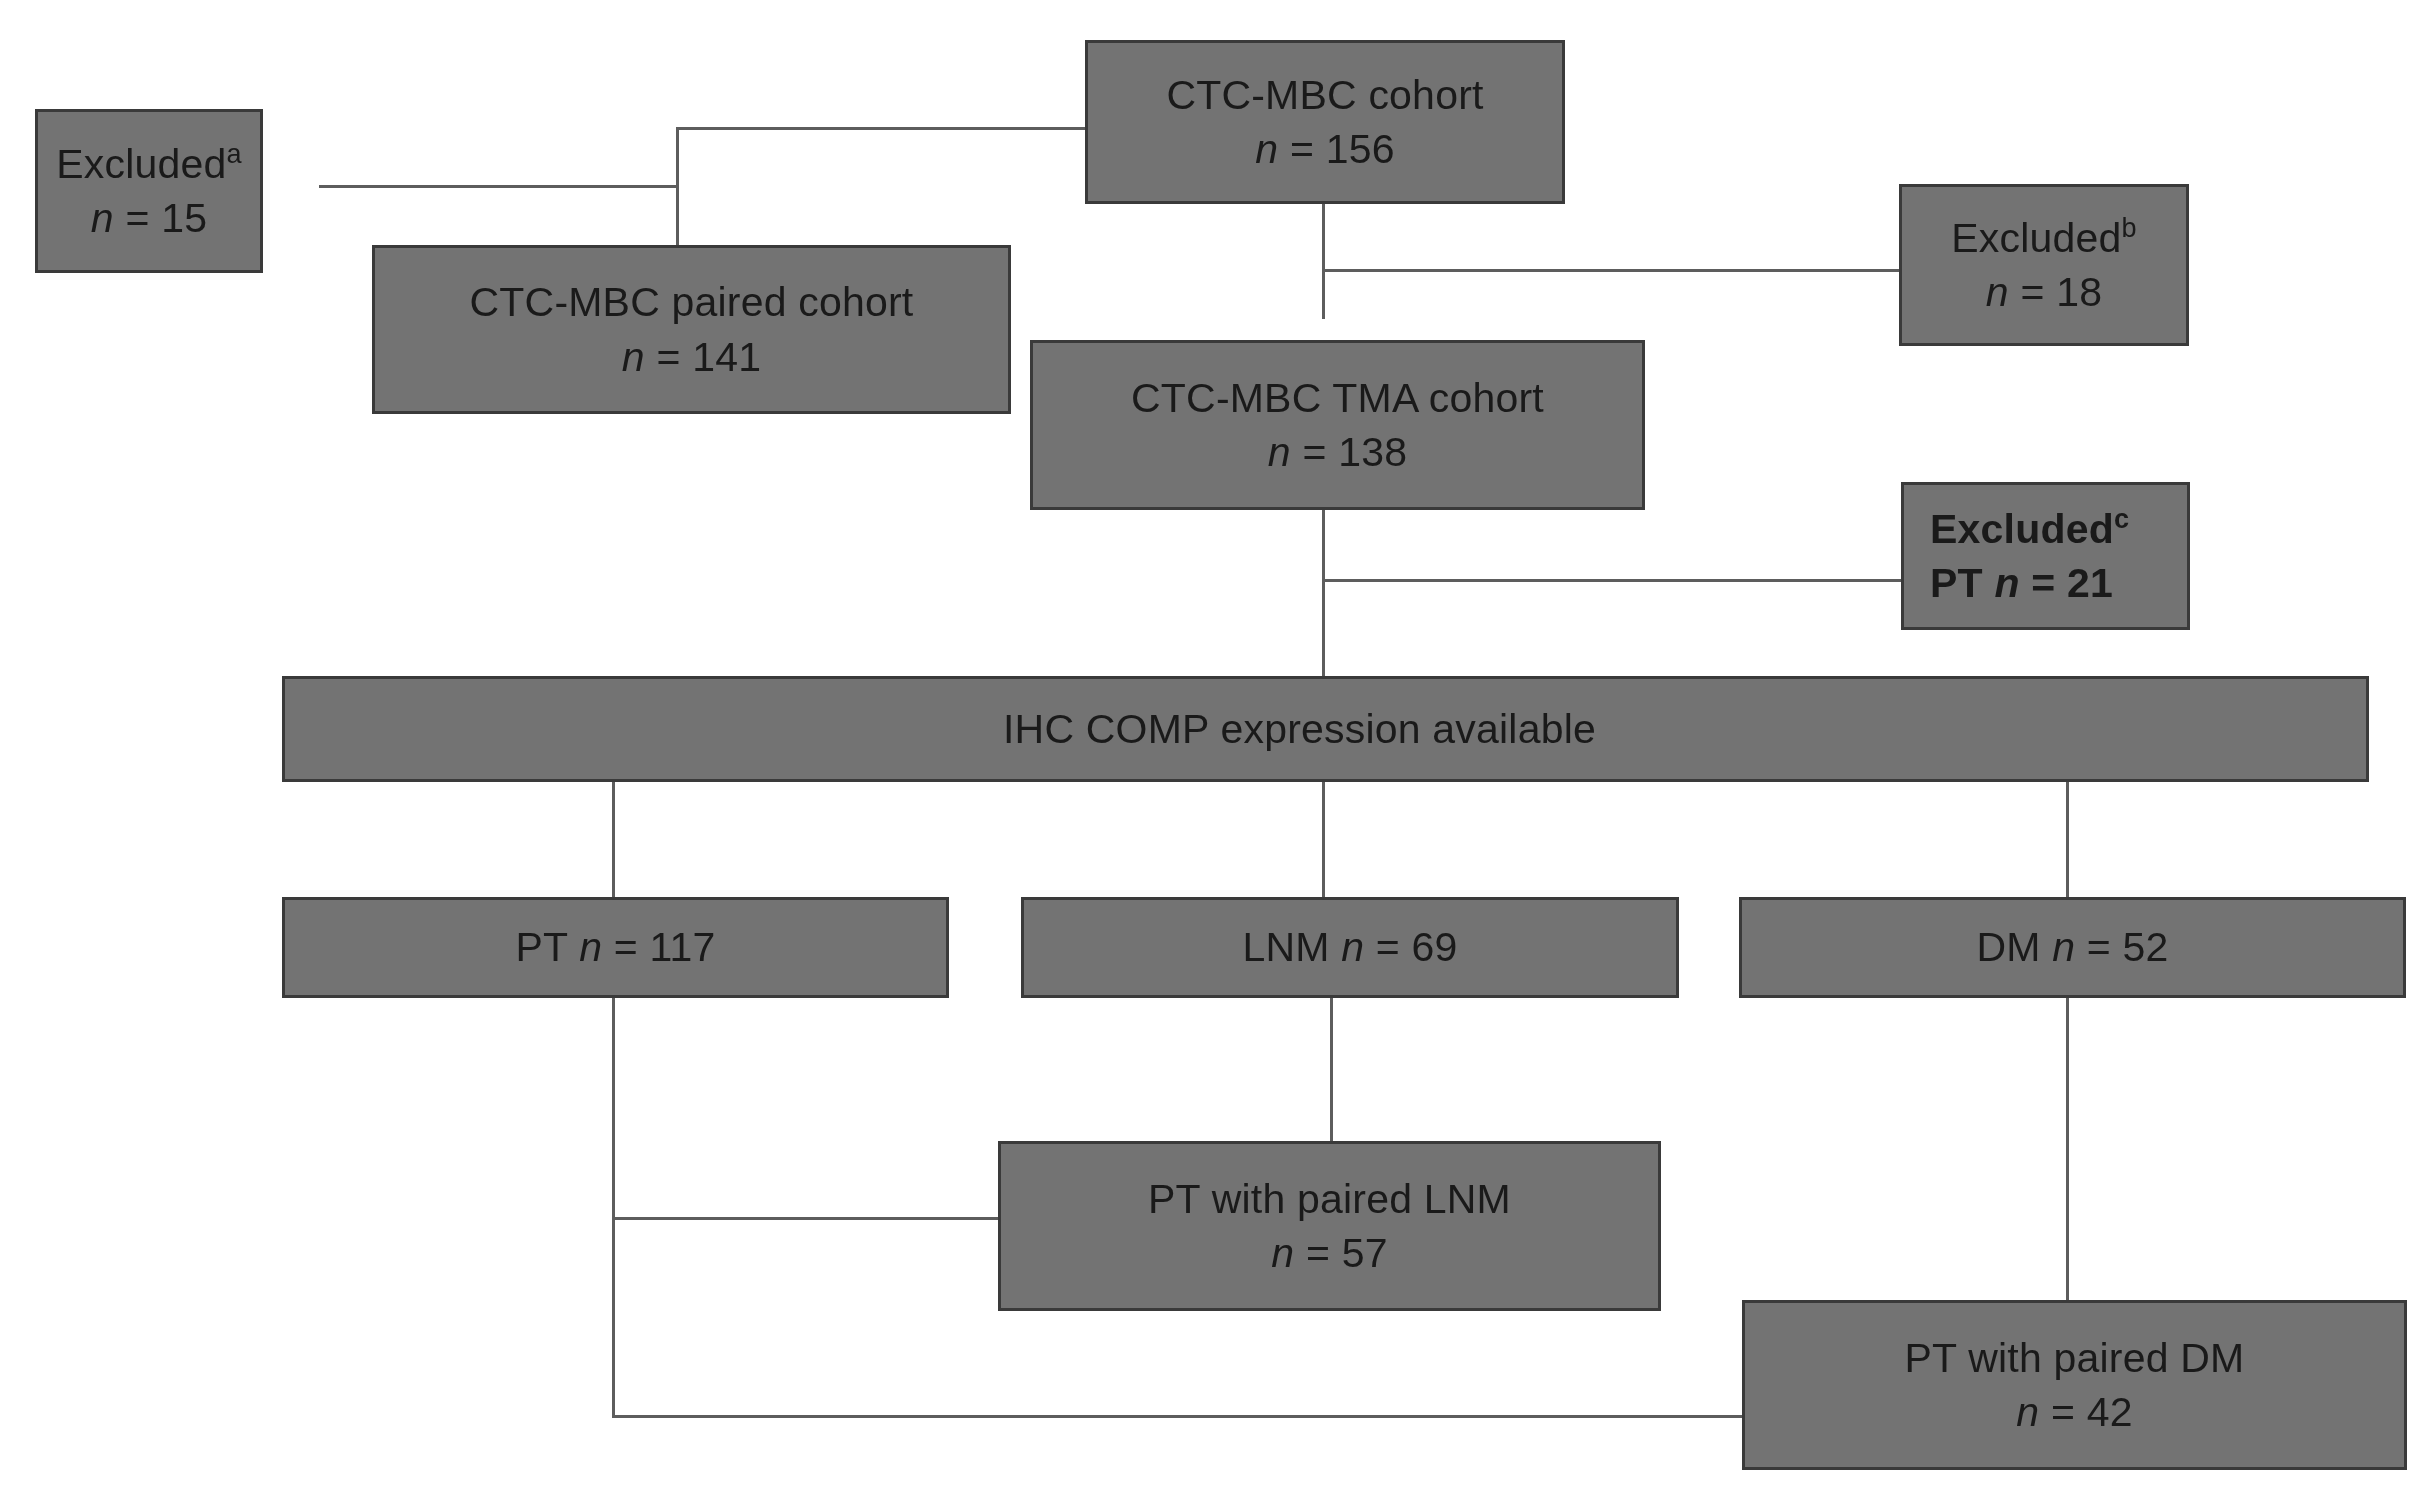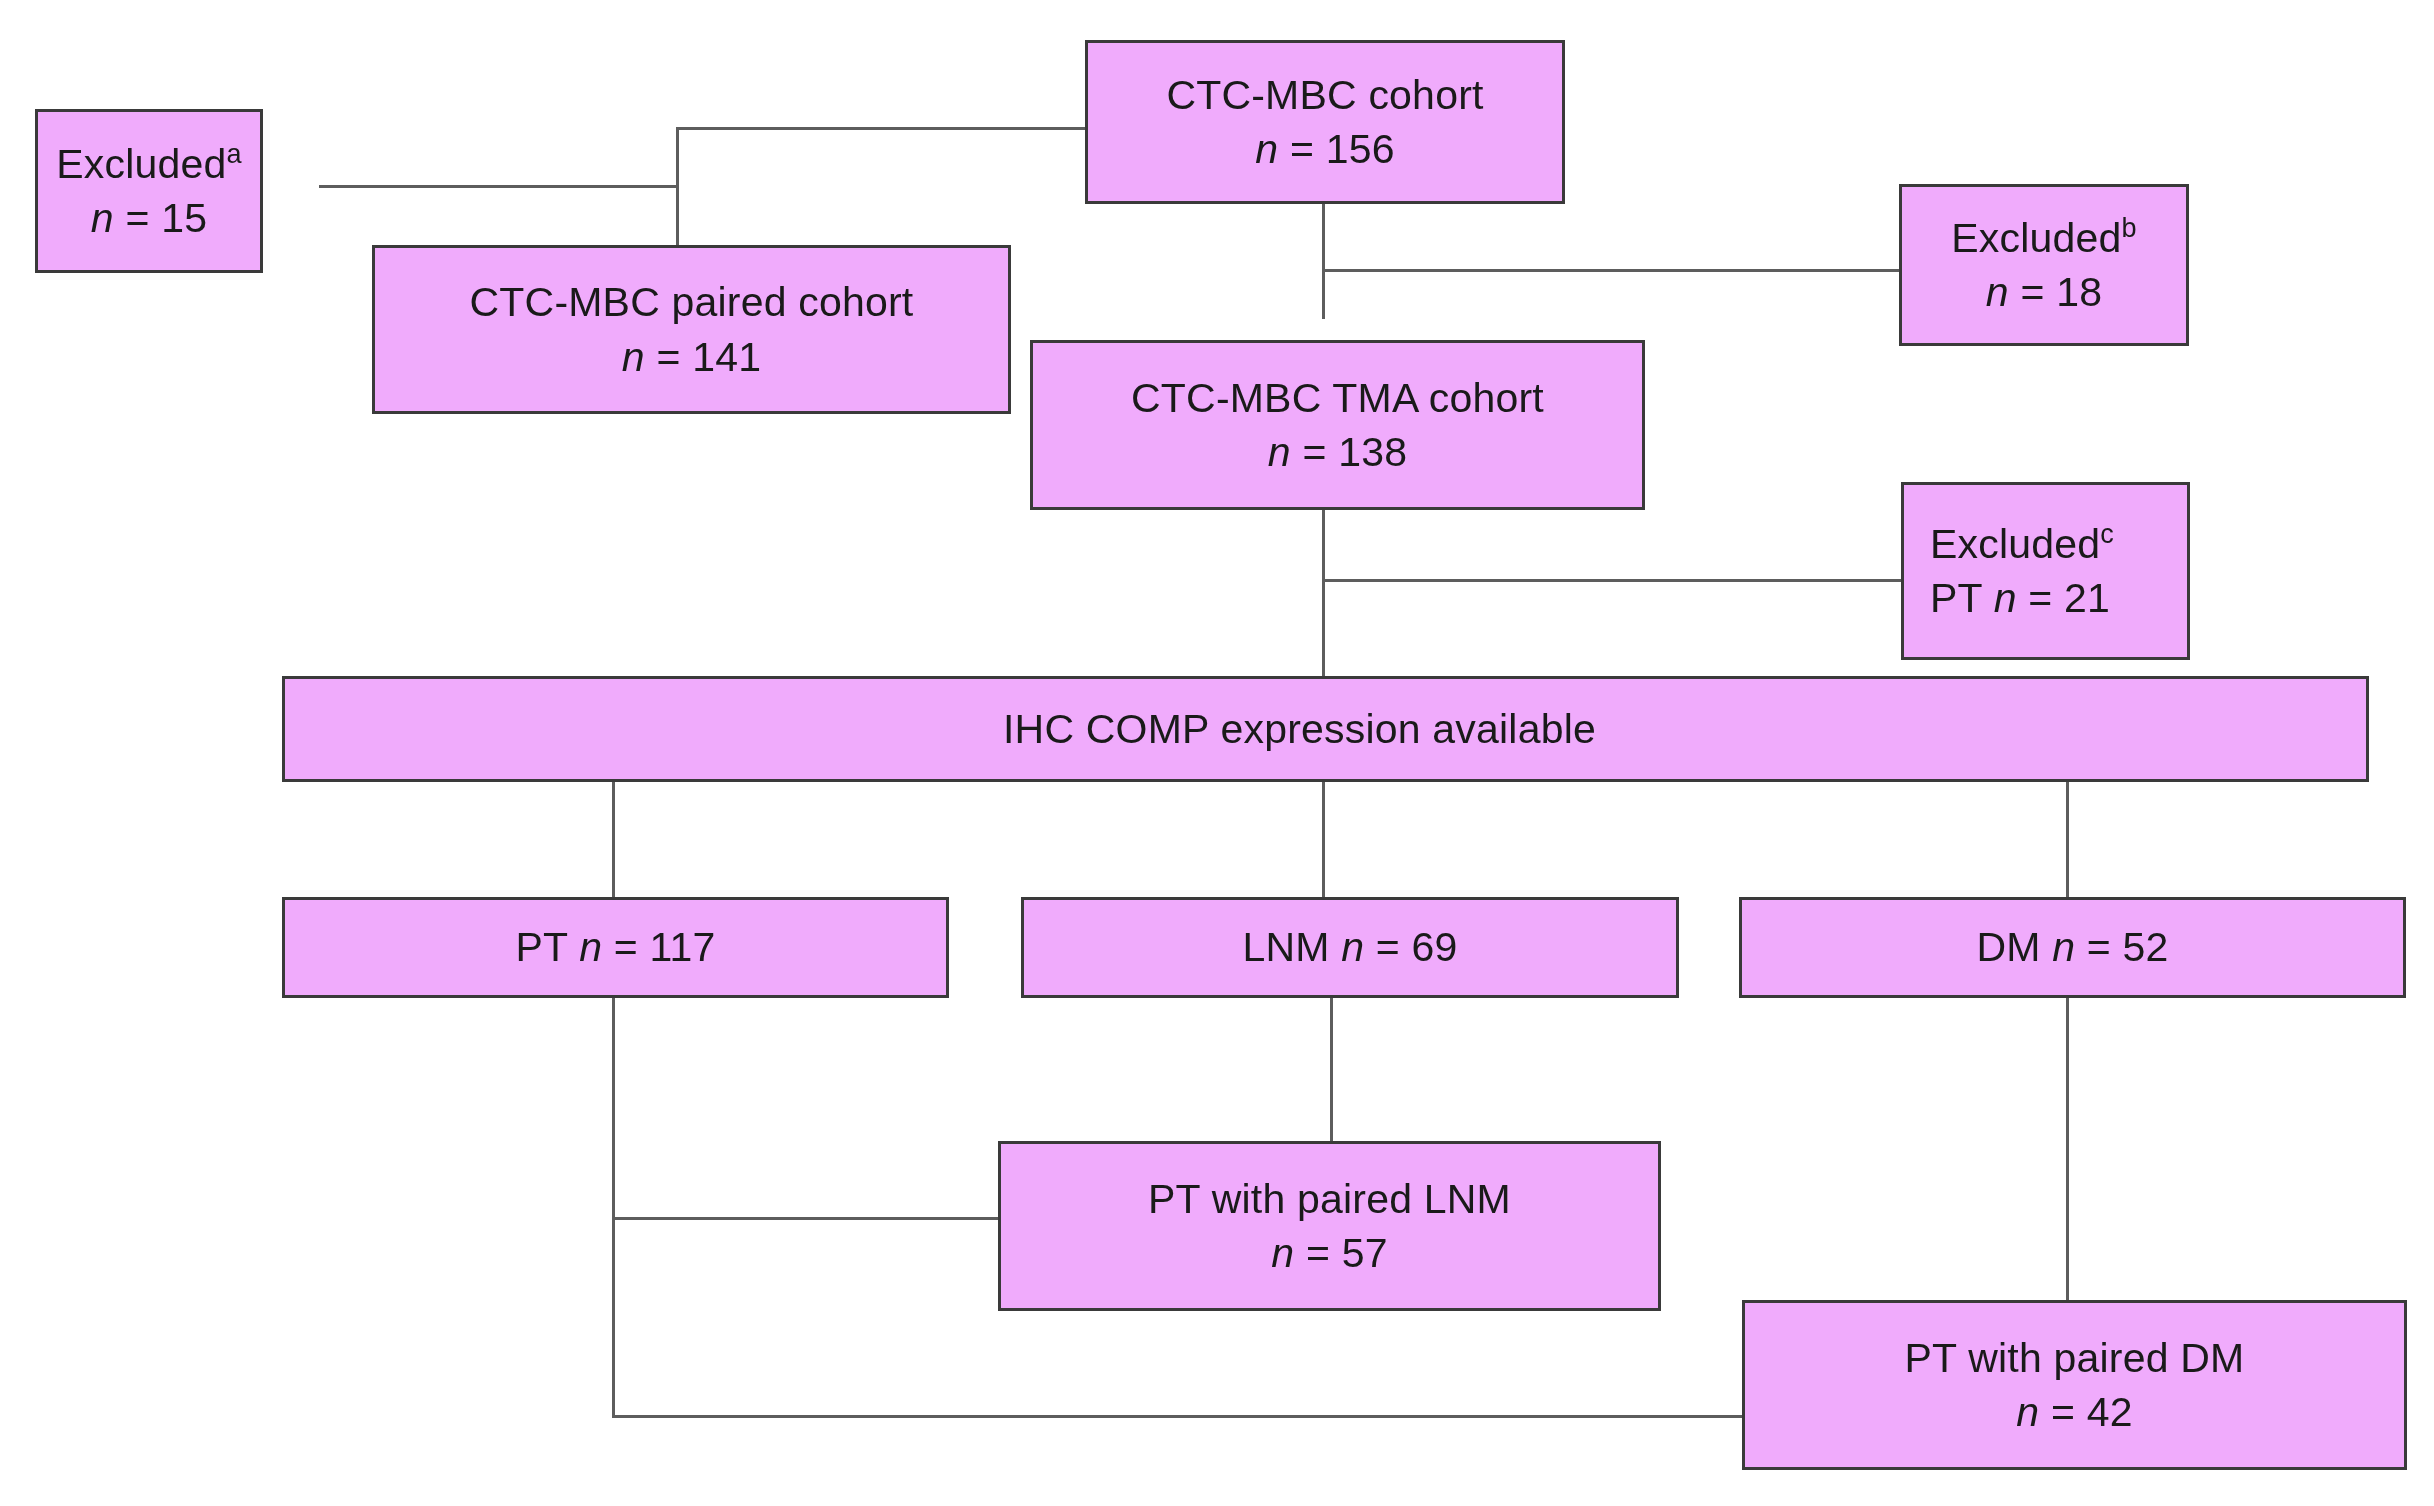--- a/index.html
+++ b/index.html
@@ -15,21 +15,21 @@
   #canvas {
     position: relative;
     width: 2434px;
     height: 1507px;
     background: #ffffff;
     overflow: hidden;
   }
   .node {
     position: absolute;
     box-sizing: border-box;
-    background: #f0abfc;
+    background: #737373;
     border: 3px solid #3a3a3a;
     display: flex;
     flex-direction: column;
     align-items: center;
     justify-content: center;
     z-index: 3;
   }
   .node .line {
     display: block;
     white-space: nowrap;
@@ -107,21 +107,21 @@
   <div class="node" style="left:372px; top:245px; width:639px; height:169px;">
     <span class="line">CTC-MBC paired cohort</span>
     <span class="line"><i>n</i> = 141</span>
   </div>
 
   <div class="node" style="left:1030px; top:340px; width:615px; height:170px;">
     <span class="line">CTC-MBC TMA cohort</span>
     <span class="line"><i>n</i> = 138</span>
   </div>
 
-  <div class="node lead-left" style="left:1901px; top:482px; width:289px; height:178px;">
+  <div class="node lead-left" style="left:1901px; top:482px; width:289px; height:148px;font-weight:bold;">
     <span class="line"><span>Excluded</span><sup class="note">c</sup></span>
     <span class="line">PT <i>n</i> = 21</span>
   </div>
 
   <div class="node single" style="left:282px; top:676px; width:2087px; height:106px;">
     <span class="line" style="transform:translateX(-26px);">IHC COMP expression available</span>
   </div>
 
   <div class="node single" style="left:282px; top:897px; width:667px; height:101px;">
     <span class="line nvar-mixed">PT <i>n</i> = 117</span>

